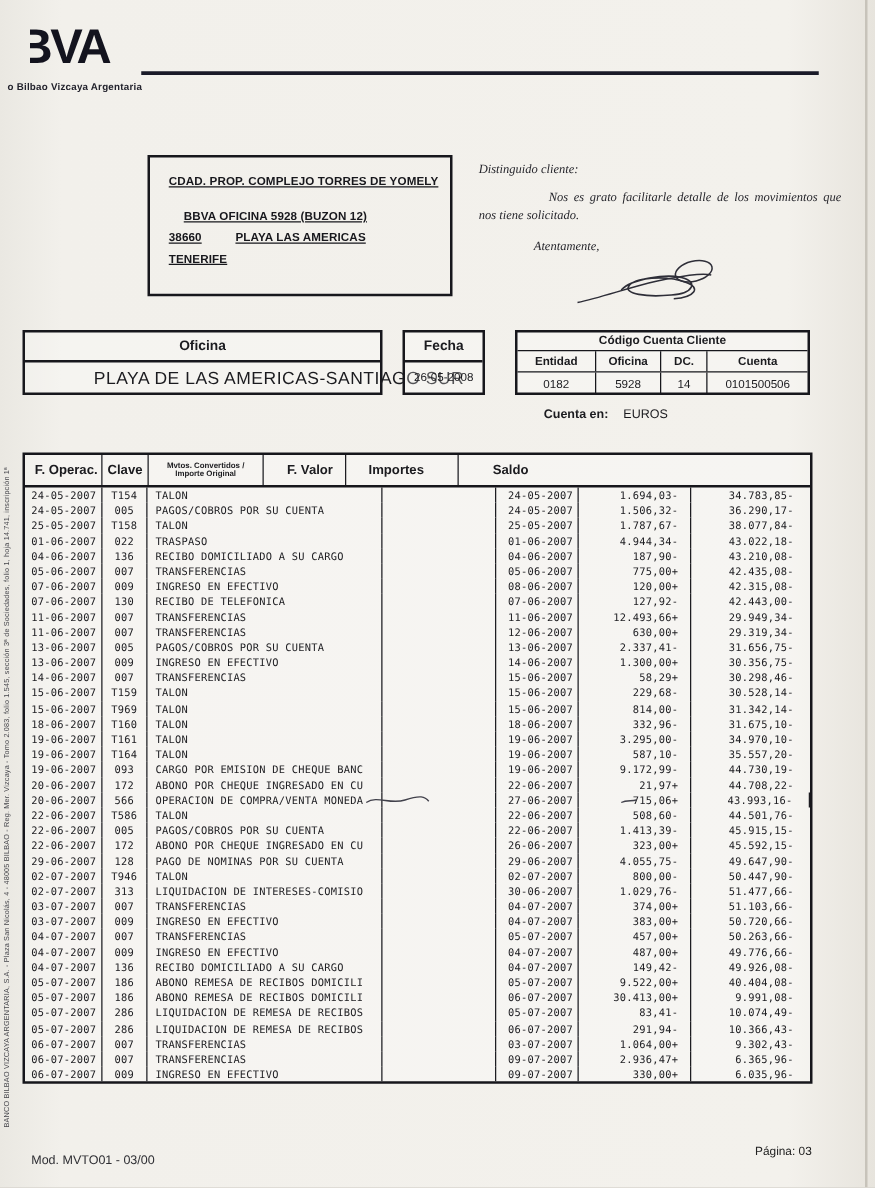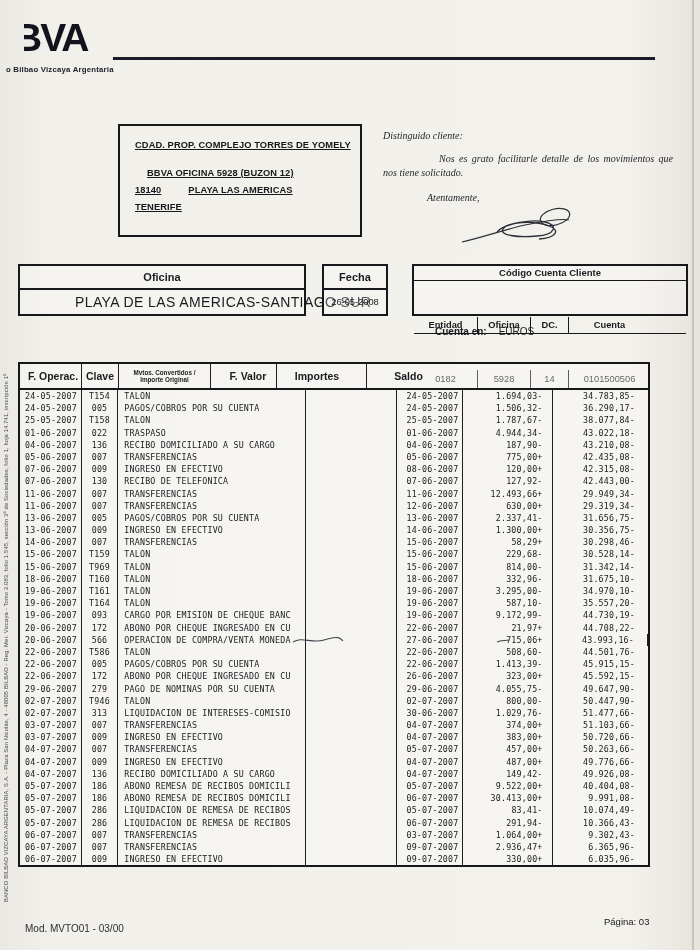--- a/index.html
+++ b/index.html
@@ -37,21 +37,21 @@
   .signature { display:block; margin:2px 0 0 76px; }
 
   
   .hdr-box { position:absolute; top:264px; border:2px solid #17171c; height:52px; background:rgba(255,255,255,0.25); }
   .box-head { height:24px; border-bottom:2px solid #17171c; display:flex; align-items:center; justify-content:center;
     font-weight:bold; font-size:11px; }
   .office-box { left:18px; width:288px; }
   .office-value { padding-left:27px; font-size:14px; letter-spacing:0.4px; line-height:25px; white-space:nowrap;margin-left:28px; }
   .fecha-box { left:322px; width:66px; }
   .fecha-value { text-align:center; font-size:9.3px; line-height:25px; }
-  .ccc-box { left:412px; width:276px; display:flex; flex-direction:column;gap:36px; }
+  .ccc-box { left:412px; width:236px; display:flex; flex-direction:column; }
   .ccc-title { height:15px; border-bottom:1.2px solid #17171c; text-align:center; font-weight:bold; font-size:9.5px; line-height:14px; }
   .ccc-row { display:flex; flex:1; align-items:center; }
   .ccc-row.hrow { border-bottom:1.2px solid #17171c; font-weight:bold; }
   .ccc-cell { text-align:center; font-size:9.3px; border-right:1.2px solid #17171c; height:100%; line-height:16px; }
   .ccc-cell:last-child { border-right:none; }
   .cw0{width:64px;} .cw1{width:53px;} .cw2{width:38px;} .cw3{width:81px;}
   .ccc-row.vrow .ccc-cell { line-height:18px; }
 
   .currency { position:absolute; left:435px; top:326px; font-size:10px; }
   .currency .lab { font-weight:bold; }
@@ -93,21 +93,21 @@
   </div>
   <div class="logo-rule"></div>
   <div class="logo-sub">o Bilbao Vizcaya Argentaria</div>
 
   <div class="side-text">BANCO BILBAO VIZCAYA ARGENTARIA, S.A. - Plaza San Nicolás, 4 - 48005 BILBAO - Reg. Mer. Vizcaya - Tomo 2.083, folio 1.545, sección 3ª de Sociedades, folio 1, hoja 14.741, inscripción 1ª</div>
 
   <div class="recipient">
     <div class="r1">CDAD. PROP. COMPLEJO TORRES DE YOMELY</div>
     <div class="r2">BBVA OFICINA 5928 (BUZON 12)</div>
     <div class="r3">
-      <span>18140</span><span class="city">PLAYA LAS AMERICAS</span>
+      <span>38660</span><span class="city">PLAYA LAS AMERICAS</span>
     </div>
     <div class="r4">TENERIFE</div>
   </div>
 
   <div class="letter">
     <div class="salutation">Distinguido cliente:</div>
     <p class="letter-body">Nos es grato facilitarle detalle de los movimientos que nos tiene solicitado.</p>
     <div class="closing">Atentamente,</div>
     <svg class="signature" width="120" height="42" viewBox="0 0 120 42">
       <ellipse cx="96" cy="12" rx="15" ry="8" fill="none" stroke="#2e2e38" stroke-width="1.2" transform="rotate(-14 96 12)"></ellipse>
@@ -397,21 +397,21 @@
     <div class="td c-clave">172</div>
     <div class="td c-concepto">ABONO POR CHEQUE INGRESADO EN CU</div>
     <div class="td c-mvtos"></div>
     <div class="td c-fvalor">26-06-2007</div>
     <div class="td c-importes">323,00+</div>
     <div class="td c-saldo">45.592,15-</div>
   </div>
 
   <div class="trow">
     <div class="td c-foperac">29-06-2007</div>
-    <div class="td c-clave">279</div>
+    <div class="td c-clave">128</div>
     <div class="td c-concepto">PAGO DE NOMINAS POR SU CUENTA</div>
     <div class="td c-mvtos"></div>
     <div class="td c-fvalor">29-06-2007</div>
     <div class="td c-importes">4.055,75-</div>
     <div class="td c-saldo">49.647,90-</div>
   </div>
 
   <div class="trow">
     <div class="td c-foperac">02-07-2007</div>
     <div class="td c-clave">T946</div>

